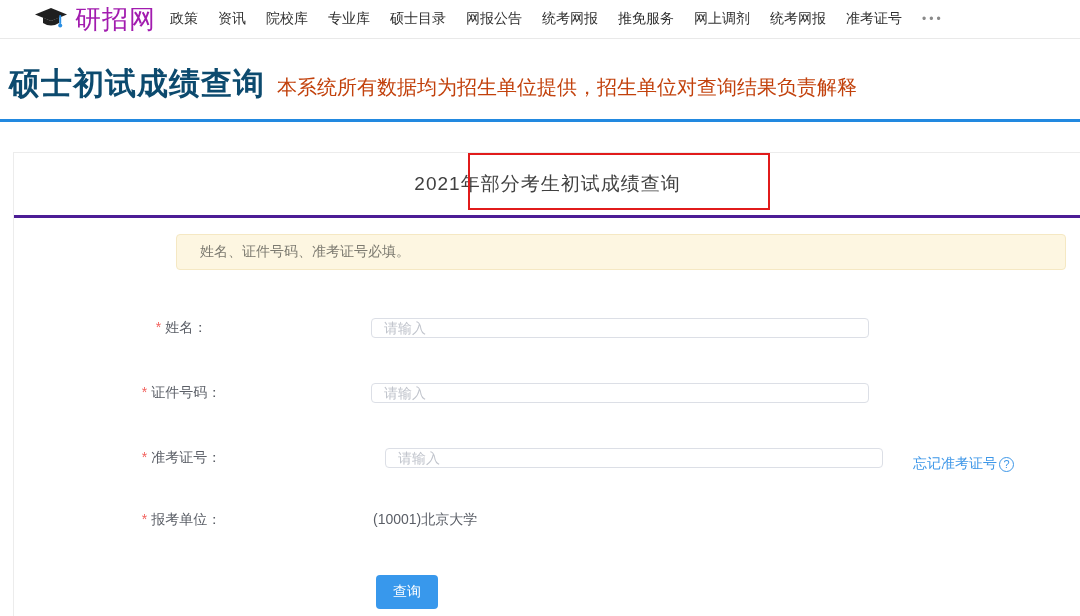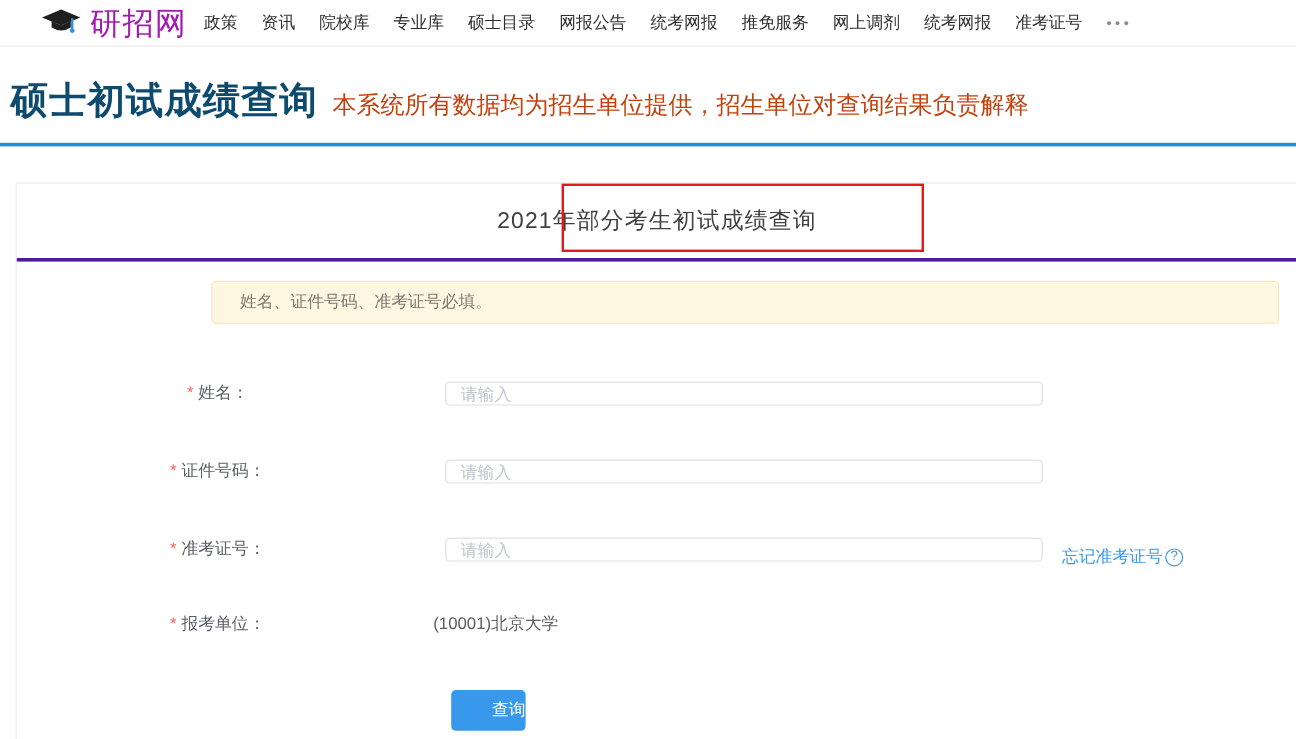--- a/index.html
+++ b/index.html
@@ -36,44 +36,44 @@
 
   .alert { position:absolute; left:162px; top:81px; width:890px; height:36px;
            background:#fdf6e1; border:1px solid #f5e8c3; border-radius:4px;
            display:flex; align-items:center; padding-left:23px;
            font-size:14px; color:#7c7a70; }
 
   .form-row { position:absolute; left:0; width:100%; height:34px;
               display:flex; align-items:center; }
   .row-name    { top:158px; }
   .row-idnum   { top:223px; }
-  .row-ticket  { top:288px; }
+  .row-ticket  { top:288px;gap:14px; }
   .row-school  { top:350px; }
 
   .row-label { width:335px; text-align:center; font-size:14px; color:#5a5e66; white-space:nowrap; }
   .req { color:#f2605c; margin-right:4px; font-size:14px; }
 
   .text-input { margin-left:22px; width:498px; height:20px;
                 border:1px solid #dcdfe6; border-radius:4px;
                 padding:0 12px; font-size:14px; color:#333; outline:none;
                 font-family:"Liberation Sans","DejaVu Sans",sans-serif; }
   .text-input::placeholder { color:#c0c4cc; }
 
   .forgot-link { margin-left:16px; display:flex; align-items:center;
                  font-size:14px; color:#3e97e8; cursor:pointer; white-space:nowrap;margin-top:12px; }
   .q-icon { display:inline-flex; align-items:center; justify-content:center;
             width:15px; height:15px; margin-left:2px; border:1px solid #3e97e8;
             border-radius:50%; font-size:11px; line-height:1; color:#3e97e8; }
 
-  .static-value { margin-left:12px; font-size:14px; color:#5a5e66; }
+  .static-value { margin-left:24px; font-size:14px; color:#5a5e66; }
 
   .submit-btn { position:absolute; left:362px; top:422px; width:62px; height:34px;
                 background:#3898ec; color:#fff; font-size:14px; border:none;
                 border-radius:4px; cursor:pointer;
-                font-family:"Liberation Sans","DejaVu Sans",sans-serif;text-align:right; }
+                font-family:"Liberation Sans","DejaVu Sans",sans-serif; }
 </style>
 </head>
 <body>
 
 <div class="page">
 
   <header class="topnav">
     <div class="brand">
       <span style="display:inline-flex;">
         <svg width="34" height="24" viewBox="0 0 34 24">

